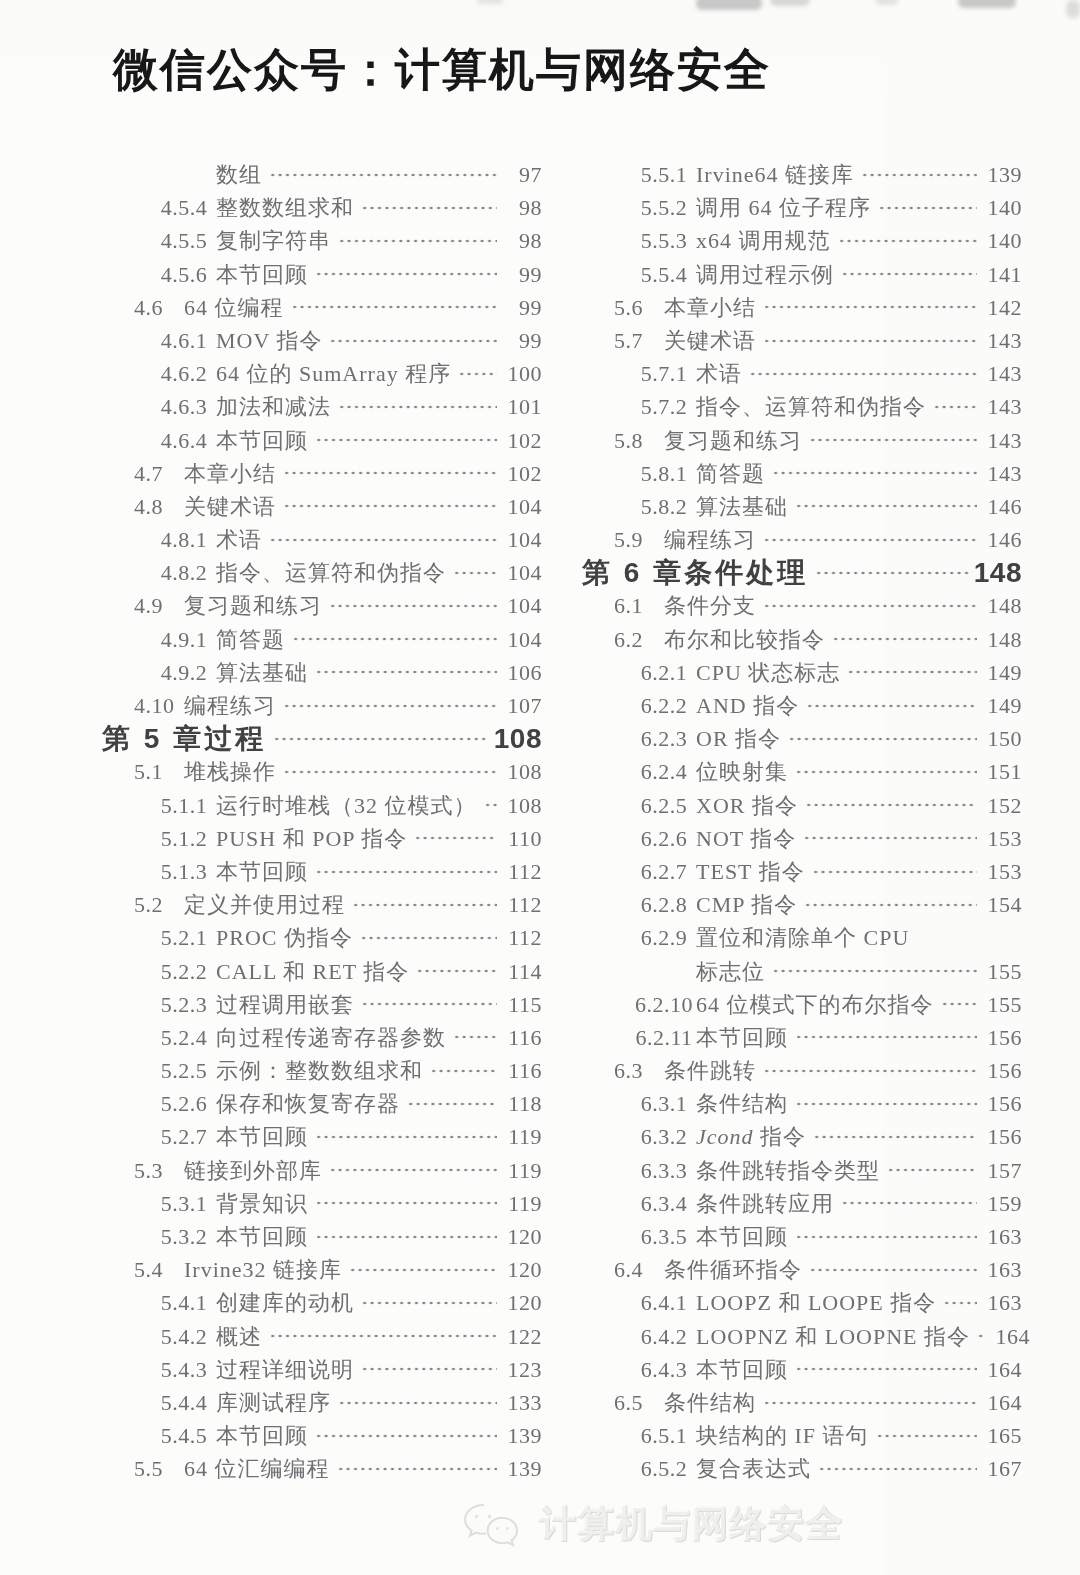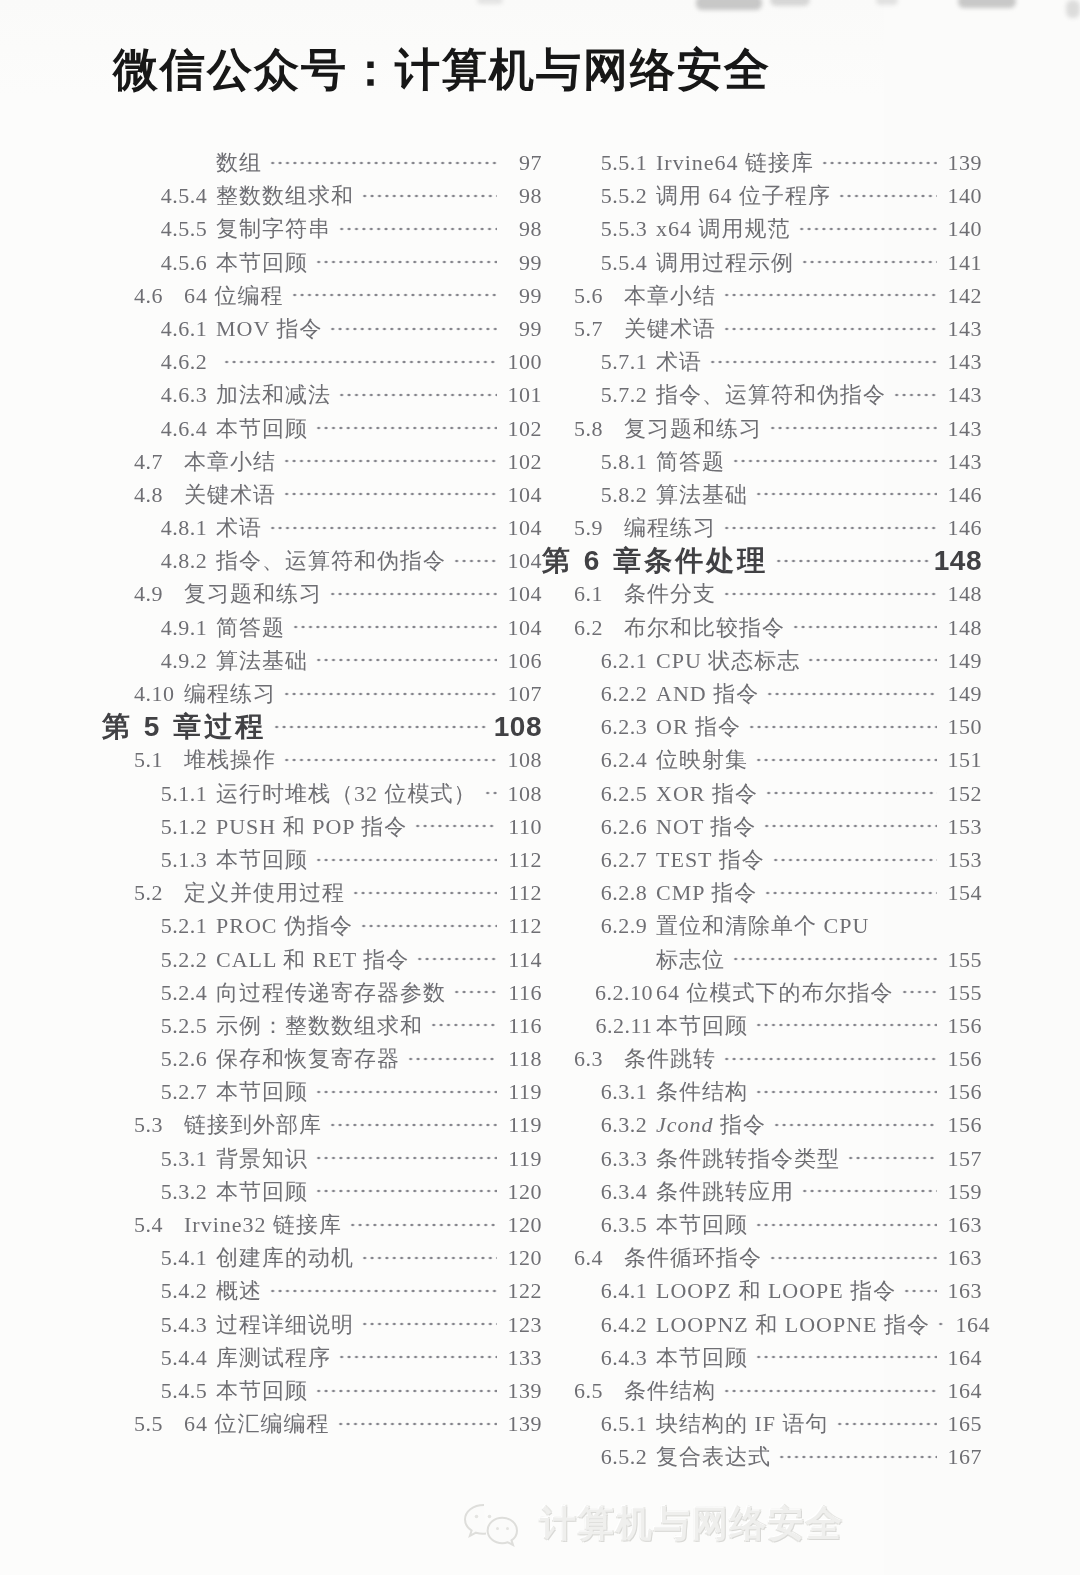--- a/index.html
+++ b/index.html
@@ -28,23 +28,23 @@
 
   .header {
     position: absolute; top: 40px; left: 0; width: 100%;
     text-align: center;
     font-family: "Liberation Sans", "DejaVu Sans", sans-serif;
     font-weight: 700; font-size: 45px; letter-spacing: 2px;
     color: #171717;
   }
 
   .columns {
-    position: absolute; top: 146px; left: 102px;
+    position: absolute; top: 158px; left: 102px;
     width: 920px;
-    display: flex; 
+    display: flex; gap: 40px;
   }
   .col { width: 440px; flex: none; }
 
   .row {
     display: flex; align-items: baseline;
     height: 33.2px; line-height: 33.2px;
     font-size: 22px; color: #6e6e73;
     white-space: nowrap;
   }
   .num  { flex: none; letter-spacing: 0.5px; }
@@ -129,20 +129,21 @@
           <span class="pg">99</span>
         </div>
         <div class="row lvl-subsection">
           <span class="num">4.6.1</span>
           <span class="title">MOV 指令</span>
           <span class="leader"></span>
           <span class="pg">99</span>
         </div>
         <div class="row lvl-subsection">
           <span class="num">4.6.2</span>
+          <span class="title">64 位的 SumArray 程序</span>
           <span class="leader"></span>
           <span class="pg">100</span>
         </div>
         <div class="row lvl-subsection">
           <span class="num">4.6.3</span>
           <span class="title">加法和减法</span>
           <span class="leader"></span>
           <span class="pg">101</span>
         </div>
         <div class="row lvl-subsection">
@@ -239,20 +240,26 @@
           <span class="num">5.2.1</span>
           <span class="title">PROC 伪指令</span>
           <span class="leader"></span>
           <span class="pg">112</span>
         </div>
         <div class="row lvl-subsection">
           <span class="num">5.2.2</span>
           <span class="title">CALL 和 RET 指令</span>
           <span class="leader"></span>
           <span class="pg">114</span>
+        </div>
+        <div class="row lvl-subsection">
+          <span class="num">5.2.3</span>
+          <span class="title">过程调用嵌套</span>
+          <span class="leader"></span>
+          <span class="pg">115</span>
         </div>
         <div class="row lvl-subsection">
           <span class="num">5.2.4</span>
           <span class="title">向过程传递寄存器参数</span>
           <span class="leader"></span>
           <span class="pg">116</span>
         </div>
         <div class="row lvl-subsection">
           <span class="num">5.2.5</span>
           <span class="title">示例：整数数组求和</span>

